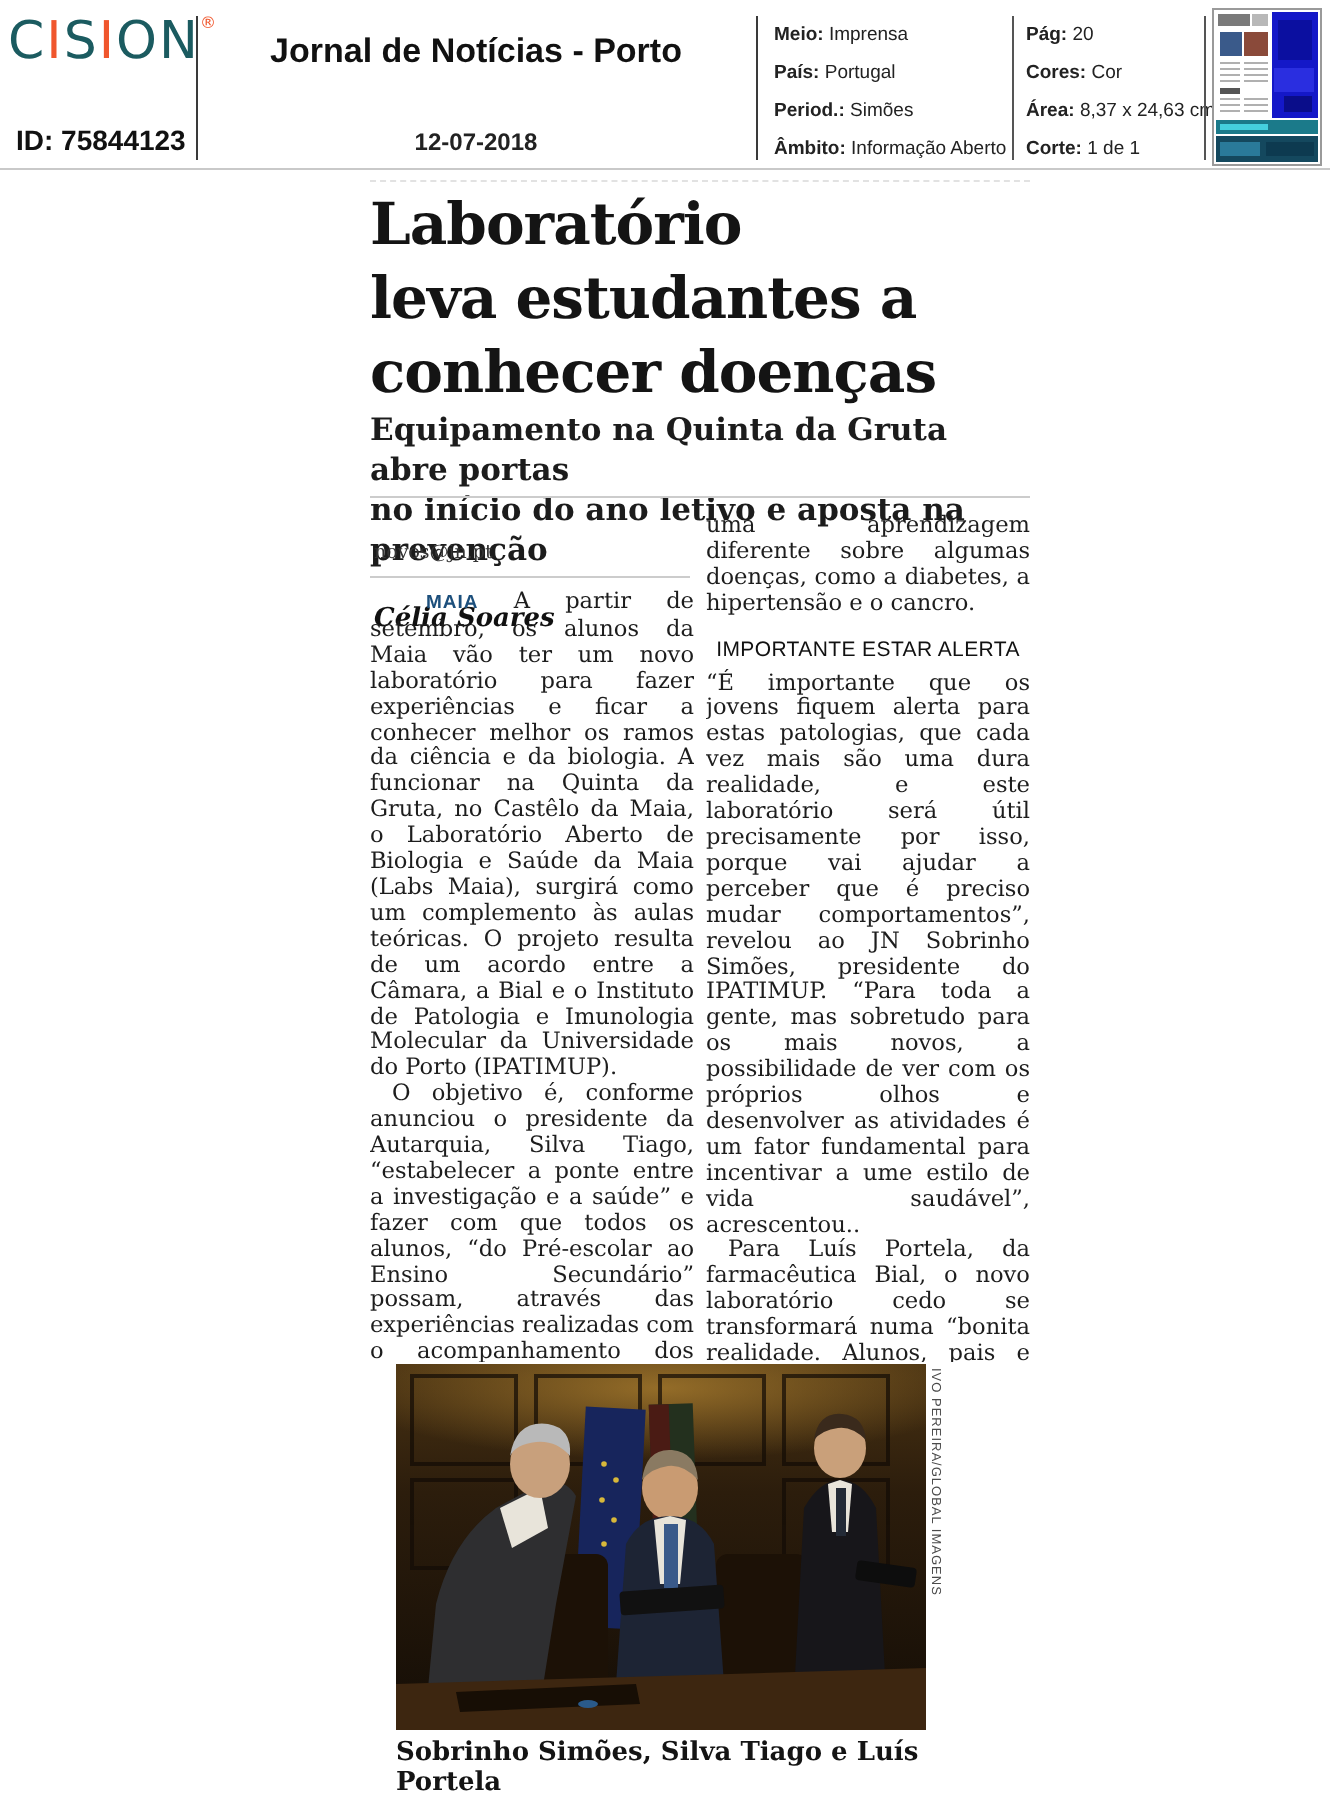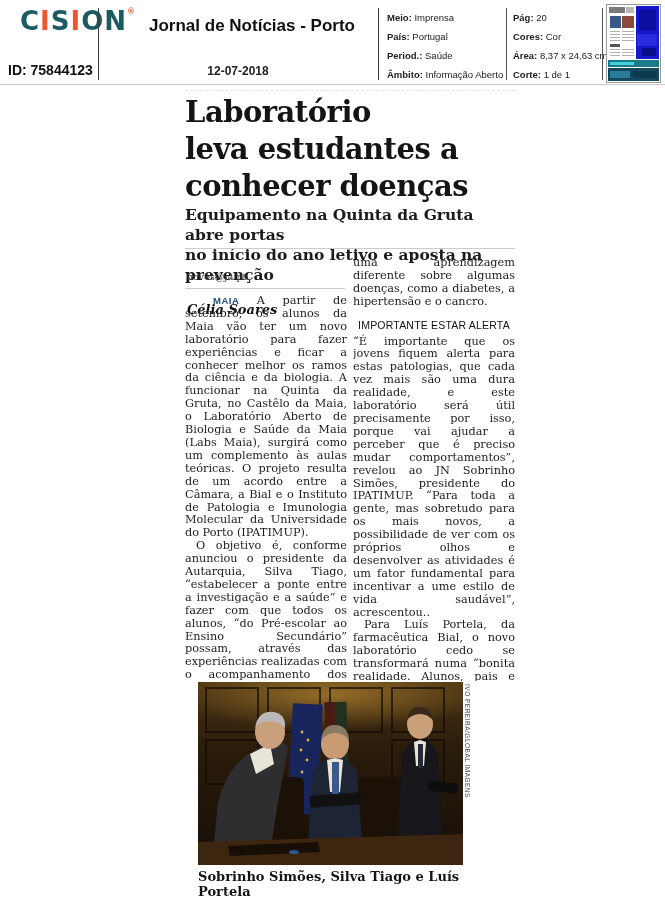--- a/index.html
+++ b/index.html
@@ -1,32 +1,32 @@
 <!DOCTYPE html>
 <html><head>
 <meta charset="utf-8">
 <style>
   * { margin:0; padding:0; box-sizing:border-box; }
   html,body { background:#ffffff; }
   body { width:665px; height:897px; position:relative; font-family:"Liberation Sans", sans-serif; color:#1a1a1a; overflow:hidden; }
 
   
-  .logo { position:absolute; left:20px; top:8px; font-family:"DejaVu Sans", sans-serif; font-weight:bold; font-size:26px; letter-spacing:1px; line-height:1; }
+  .logo { position:absolute; left:4px; top:8px; font-family:"DejaVu Sans", sans-serif; font-weight:normal; font-size:26px; letter-spacing:1px; line-height:1; }
   .logo .teal { color:#1b5b60; }
   .logo .orange { color:#f0562d; }
   .logo .tm { font-size:8px; vertical-align:top; color:#f0562d; }
   .clip-id { position:absolute; left:8px; top:62px; font-size:14px; font-weight:bold; color:#111; }
 
   .vline { position:absolute; top:8px; height:72px; width:1px; background:#3a3a3a; }
   .vline.v1 { left:98px; }
   .vline.v2 { left:378px; }
   .vline.v3 { left:506px; background:#555; }
   .vline.v4 { left:602px; background:#555; }
 
-  .src-title { position:absolute; left:112px; top:16px; width:280px; text-align:center; font-size:17px; font-weight:bold; color:#111; }
+  .src-title { position:absolute; left:98px; top:16px; width:280px; text-align:center; font-size:17px; font-weight:bold; color:#111; }
   .src-date  { position:absolute; left:98px; top:64px; width:280px; text-align:center; font-size:12px; font-weight:bold; color:#222; }
 
   .meta-col { position:absolute; top:12px; font-size:9.5px; color:#222; }
   .meta-col.m1 { left:387px; width:115px; }
   .meta-col.m2 { left:513px; width:88px; }
   .meta-row { margin-bottom:8px; white-space:nowrap; }
   .meta-row b { font-weight:bold; }
 
   .thumb { position:absolute; left:606px; top:4px; width:55px; height:79px; }
 
@@ -61,21 +61,21 @@
 <div class="clip-id">ID: 75844123</div>
 
 <div class="vline v1"></div>
 <div class="src-title">Jornal de Notícias - Porto</div>
 <div class="src-date">12-07-2018</div>
 <div class="vline v2"></div>
 
 <div class="meta-col m1">
   <div class="meta-row"><b>Meio:</b> <span>Imprensa</span></div>
   <div class="meta-row"><b>País:</b> <span>Portugal</span></div>
-  <div class="meta-row"><b>Period.:</b> <span>Saúde</span></div>
+  <div class="meta-row"><b>Period.:</b> <span>Simões</span></div>
   <div class="meta-row"><b>Âmbito:</b> <span>Informação Aberto</span></div>
 </div>
 
 <div class="vline v3"></div>
 
 <div class="meta-col m2">
   <div class="meta-row"><b>Pág:</b> <span>20</span></div>
   <div class="meta-row"><b>Cores:</b> <span>Cor</span></div>
   <div class="meta-row"><b>Área:</b> <span>8,37 x 24,63 cm²</span></div>
   <div class="meta-row"><b>Corte:</b> <span>1 de 1</span></div>

